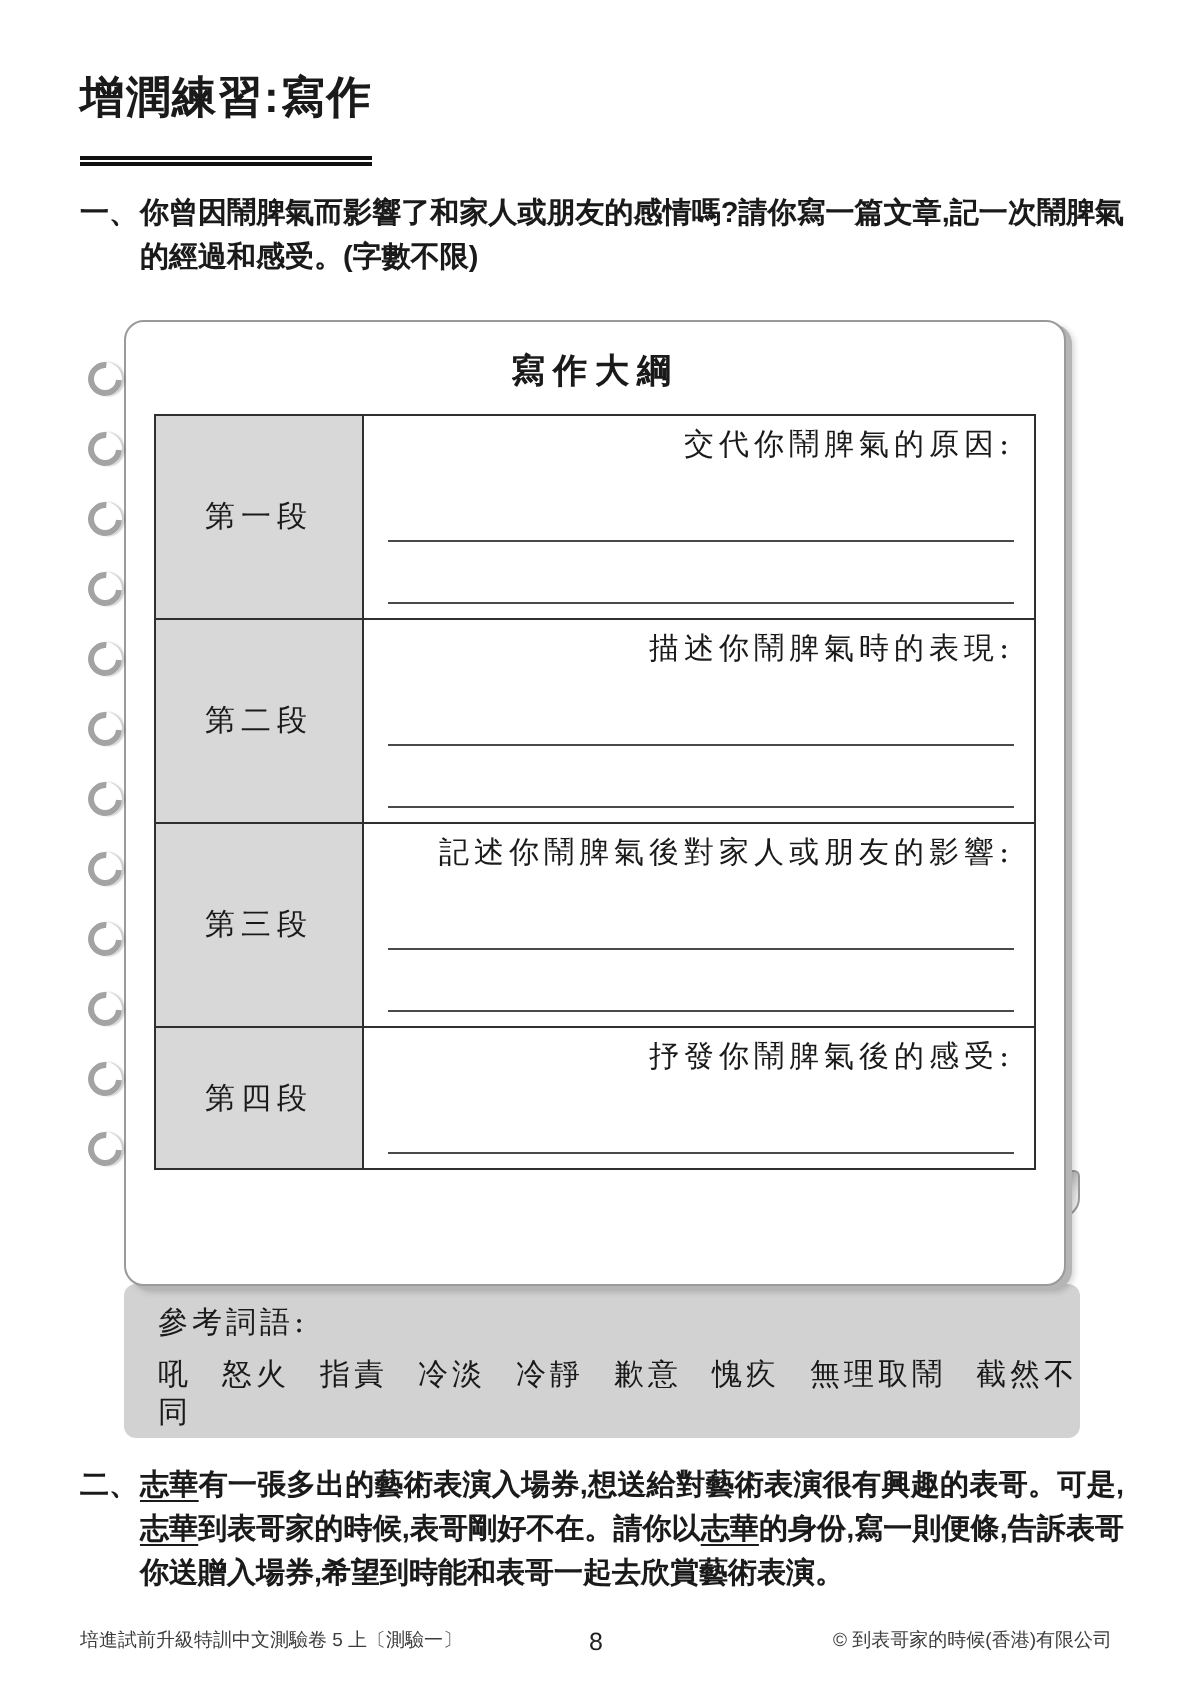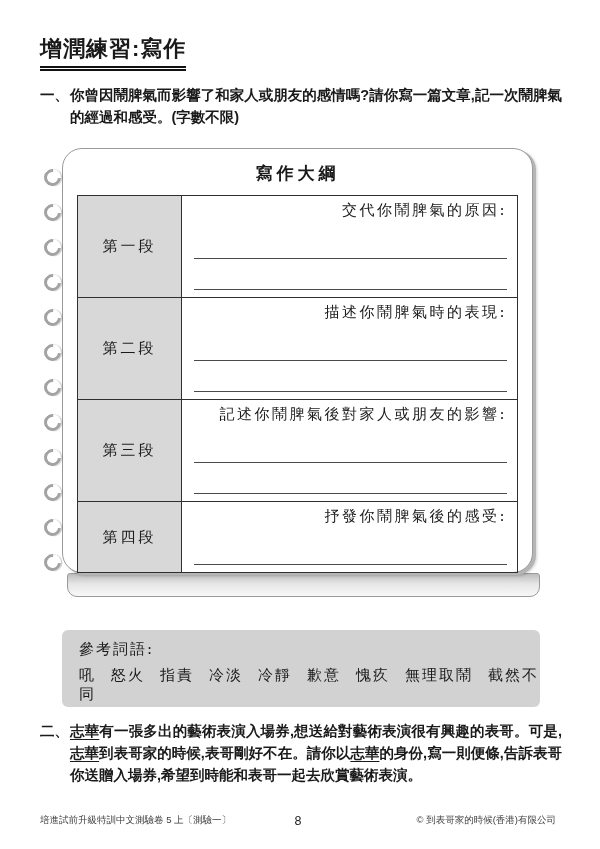--- a/index.html
+++ b/index.html
@@ -10,42 +10,42 @@
     color:var(--ink, #1a1a1a);
   }
   .kai { font-family:"DejaVu Serif","Liberation Serif",serif; }
 
   
   .doc-title {
     margin:34px 0 0 40px;
     display:inline-block;
     font-size:22px; font-weight:700; letter-spacing:1px;
     border-bottom:5px double #111;
-    padding-bottom:2px;
+    padding-bottom:14px;
   }
 
   
   .question { display:flex; margin:13px 38px 0 40px; }
   .q-num { width:30px; flex:0 0 30px; font-size:14.5px; font-weight:700; line-height:22px; }
   .q-text { flex:1; font-size:14.5px; font-weight:700; line-height:22px; text-align:justify; }
   .q-text .u { text-decoration:underline; text-underline-offset:3px; }
 
   
   .notebook-wrap { position:relative; margin:20px 0 0 62px; width:471px; height:449px; }
   .page-stack {
     position:absolute; left:5px; right:-7px; bottom:0; height:24px;
     background:linear-gradient(180deg,#bdbdbd 0%,#e6e6e6 45%,#f8f8f8 100%);
     border:1px solid #9a9a9a;
     border-radius:3px 3px 10px 10px;
   }
   .notebook-page {
-    position:absolute; left:0; top:0; width:471px; height:425px;
+    position:absolute; left:0; top:0; width:471px; height:483px;
     background:#fff;
     border:1.5px solid #9a9a9a;
-    border-radius:20px;
+    border-radius:10px;
     box-shadow:3px 2px 0 #b5b5b5, 4px 3px 3px rgba(0,0,0,.18);
   }
   .ring {
     position:absolute; left:-19px; width:17px; height:17px;
     border:3.5px solid #a3a3a3;
     border-right-color:transparent;
     border-radius:50%;
     transform:rotate(-40deg);
     box-shadow:inset 1px 1px 0 rgba(255,255,255,.85), 1px 1px 1px rgba(0,0,0,.2);
     background:transparent;

